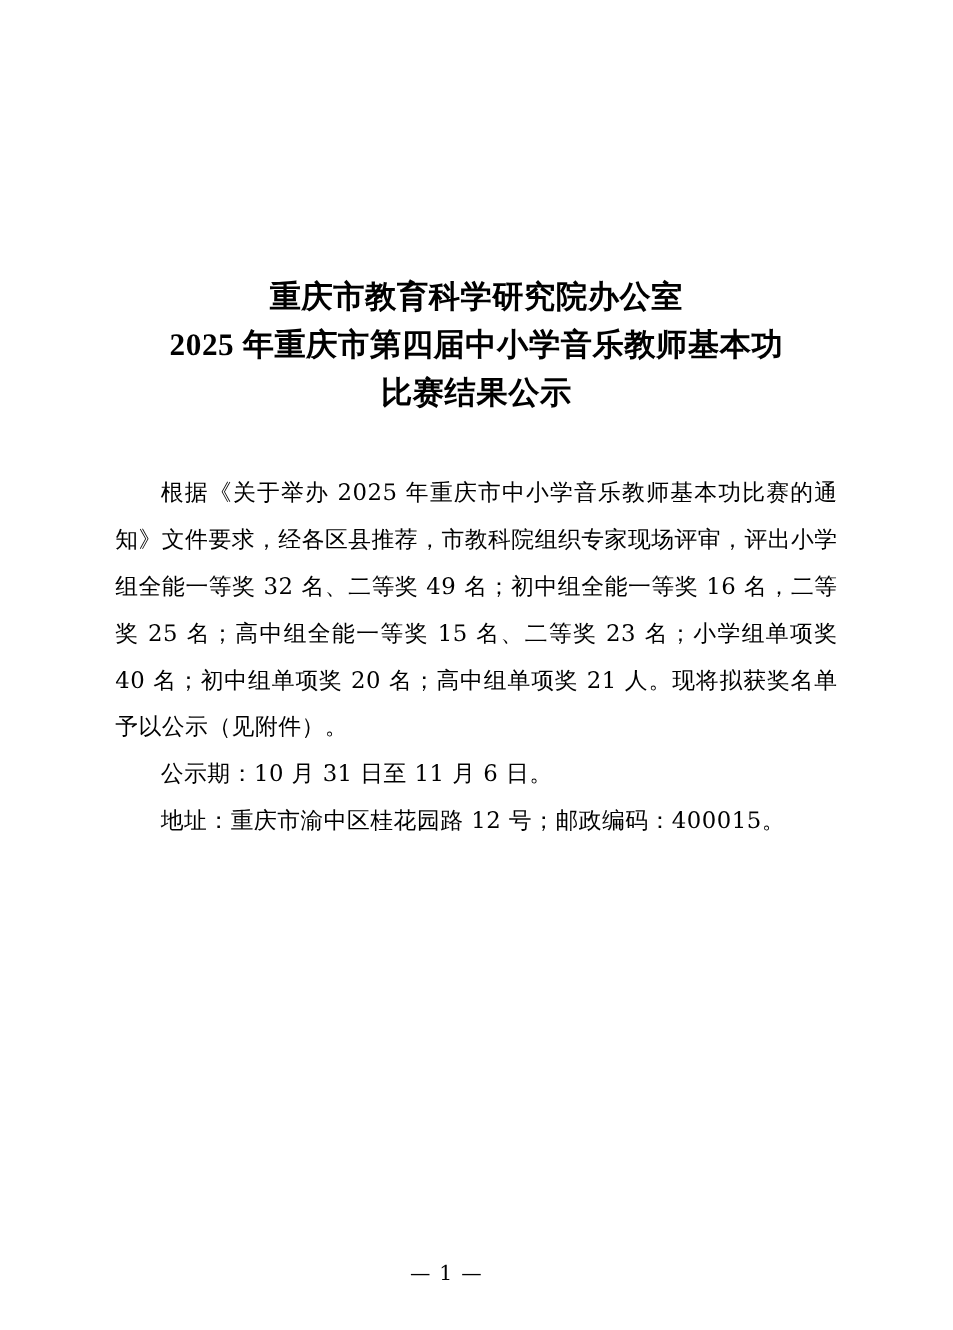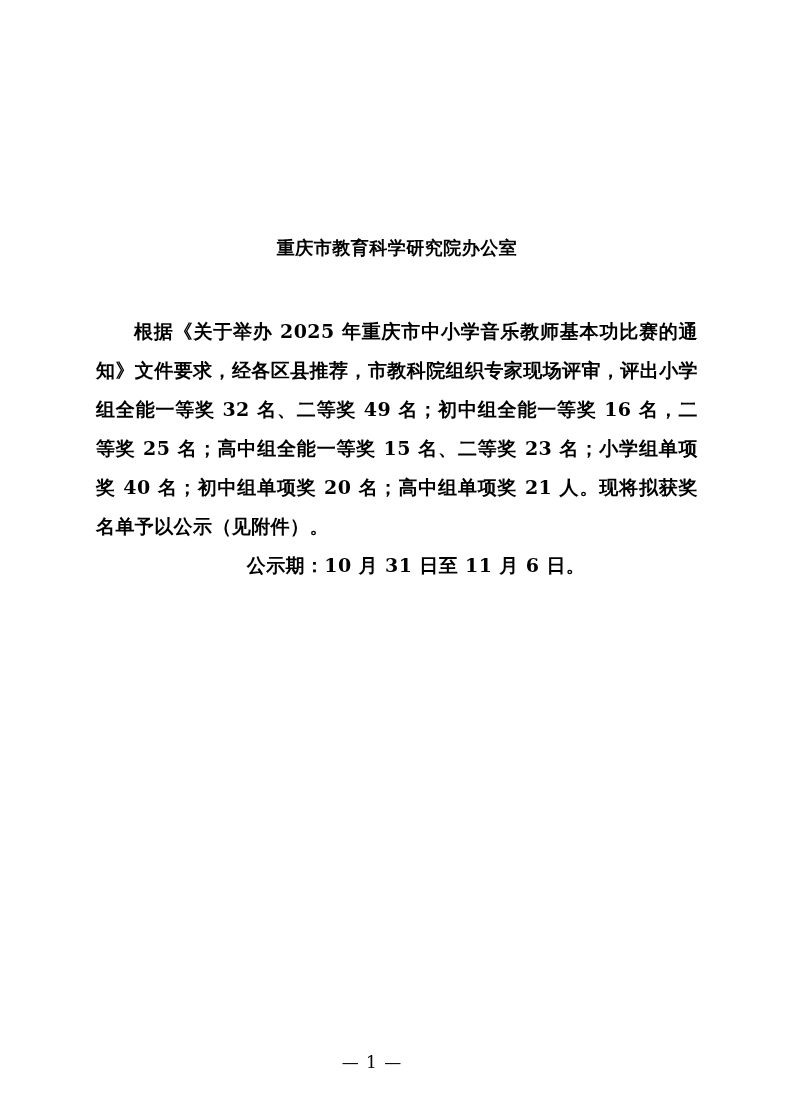--- a/index.html
+++ b/index.html
@@ -24,39 +24,38 @@
     box-sizing: border-box;
     padding: 0 96px;
   }
   .title-block {
     margin-top: 228px;
     text-align: center;
   }
   .title-line {
     font-family: Liberation Serif, serif;
     font-weight: bold;
-    font-size: 18px;
+    font-size: 26px;
     line-height: 40px;
     letter-spacing: 0.5px;
   }
   .body-block {
     margin-top: 44px;
   }
   p.para {
     margin: 0 0 0 0;
     font-size: 19px;
     line-height: 39px;
     text-align: justify;
     text-justify: inter-ideograph;
     text-indent: 38px;
     letter-spacing: 0.4px;
-    font-weight: bold;
   }
   p.para.tight {
-    text-align: center;
+    text-align: left;
   }
   p.para + p.para {
     margin-top: 0;
   }
   .indent-more {
     text-indent: 152px;
   }
   .footer {
     position: absolute;
     left: 0;
@@ -71,24 +70,27 @@
     padding-right: 50px;
   }
 </style>
 </head>
 <body>
 
 <div class="page">
 
   <div class="title-block">
     <div class="title-line">重庆市教育科学研究院办公室</div>
+    <div class="title-line">2025 年重庆市第四届中小学音乐教师基本功</div>
+    <div class="title-line">比赛结果公示</div>
   </div>
 
   <div class="body-block">
     <p class="para">根据《关于举办 2025 年重庆市中小学音乐教师基本功比赛的通知》文件要求，经各区县推荐，市教科院组织专家现场评审，评出小学组全能一等奖 32 名、二等奖 49 名；初中组全能一等奖 16 名，二等奖 25 名；高中组全能一等奖 15 名、二等奖 23 名；小学组单项奖 40 名；初中组单项奖 20 名；高中组单项奖 21 人。现将拟获奖名单予以公示（见附件）。</p>
     <p class="para tight">公示期：10 月 31 日至 11 月 6 日。</p>
+    <p class="para tight">地址：重庆市渝中区桂花园路 12 号；邮政编码：400015。</p>
   </div>
 
   <div class="footer">
     <span class="pageno">— 1 —</span>
   </div>
 
 </div>
 
 </body></html>

